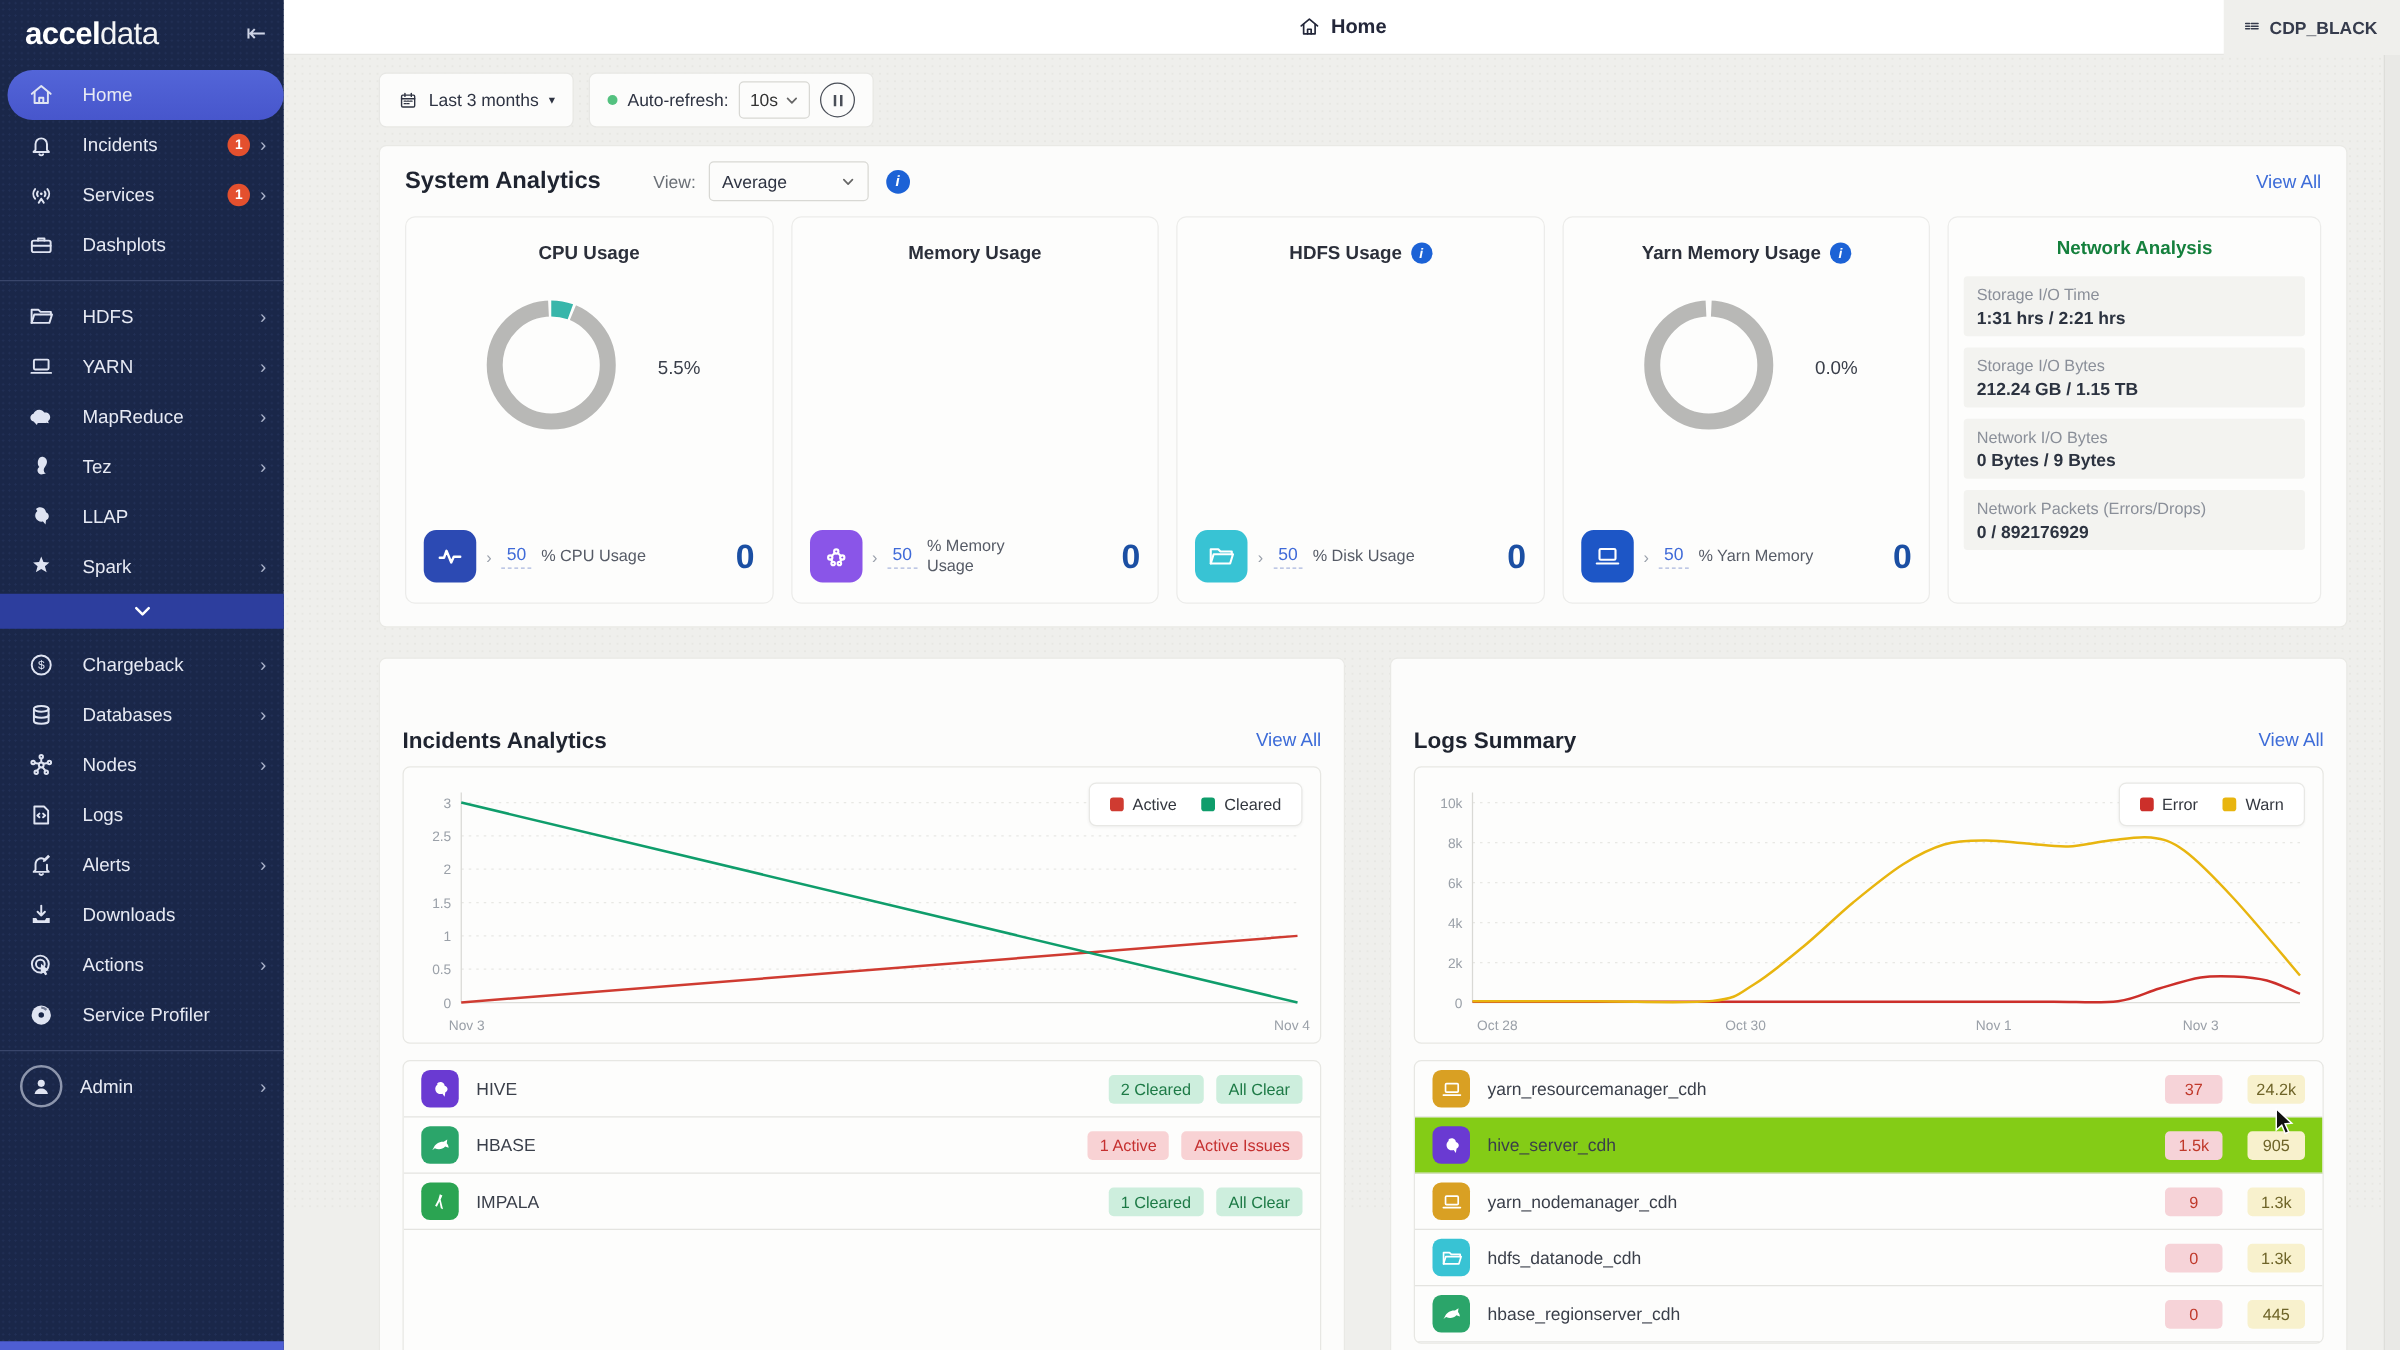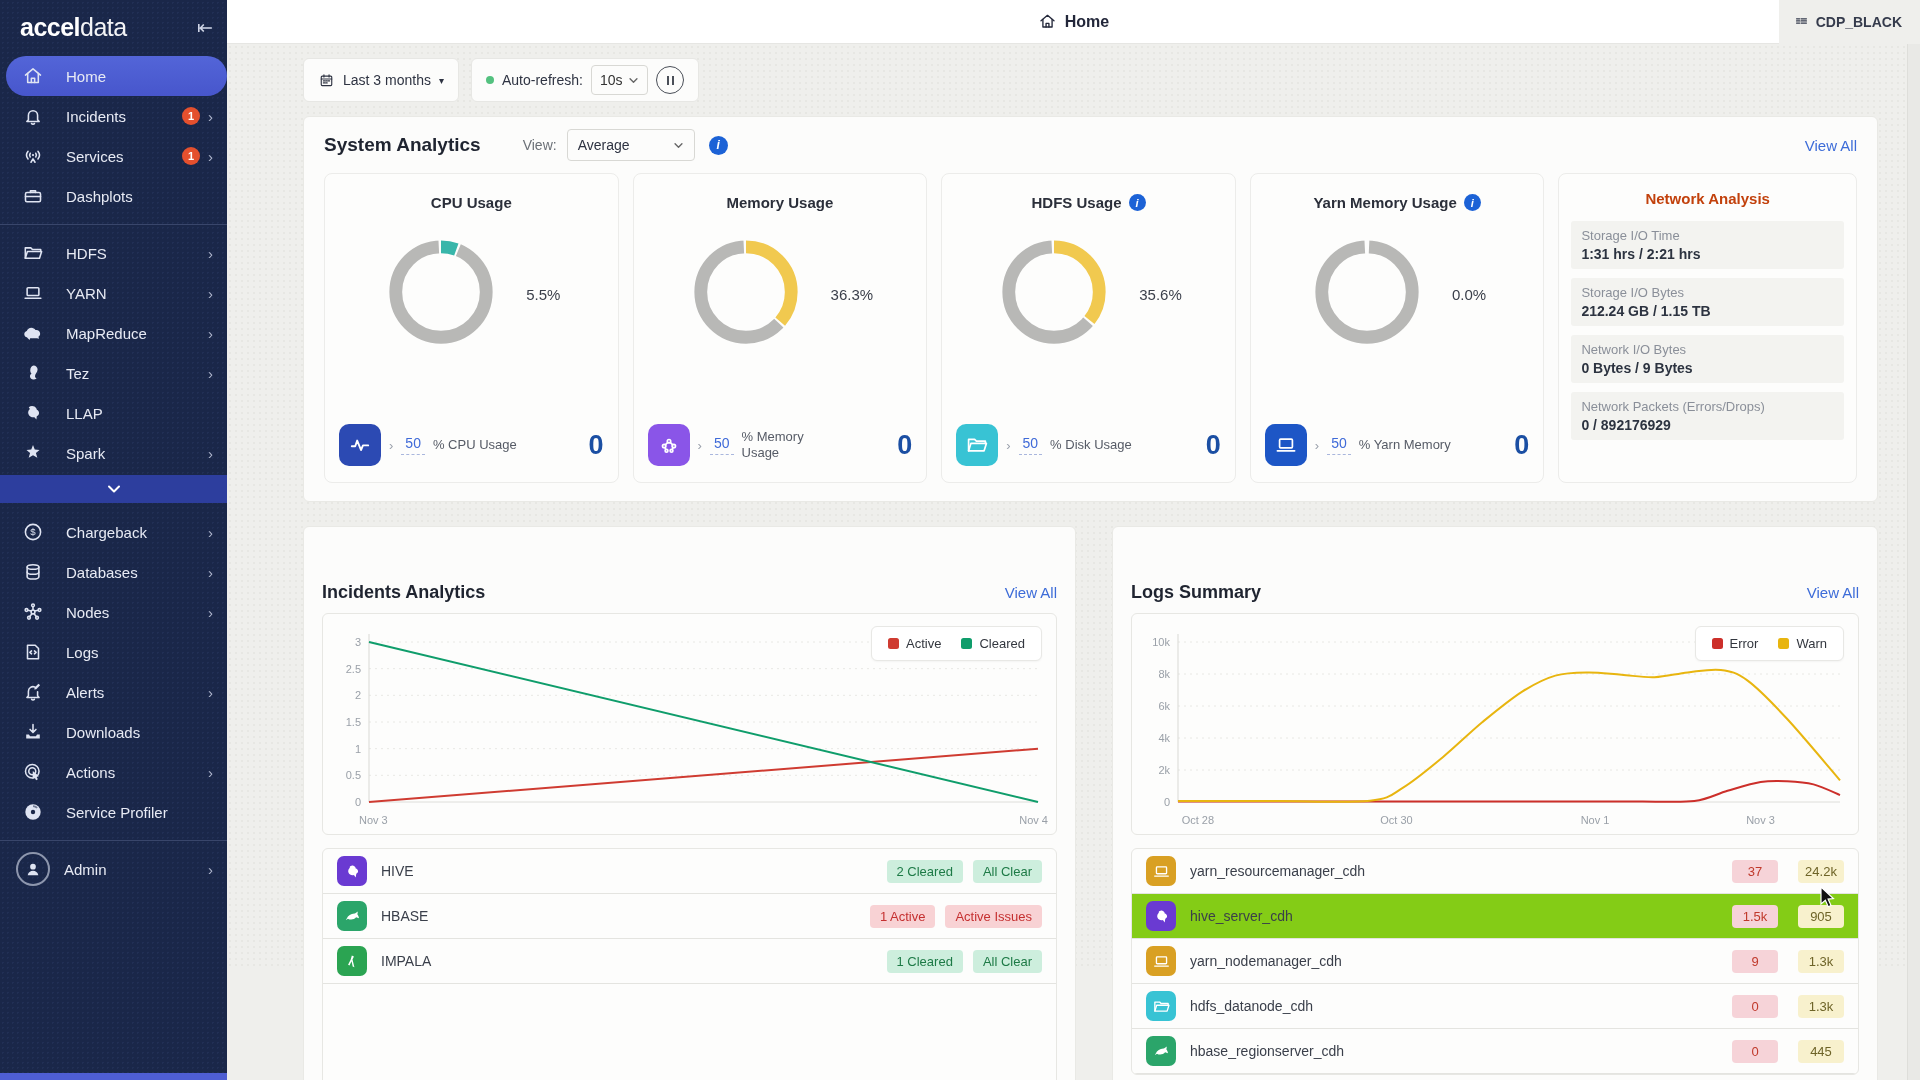--- a/index.html
+++ b/index.html
@@ -84,21 +84,21 @@
   .donut-pct{font-size:15px;color:#3a3f4a;}
   .g-foot{margin-top:auto;display:flex;align-items:center;padding:0 14px 16px;gap:8px;}
   .g-icon{width:42px;height:42px;border-radius:10px;display:flex;align-items:center;justify-content:center;flex:none;}
   .g-icon .icn{width:24px;height:24px;color:#fff;}
   .g-chev{color:#9aa0ab;font-size:13px;}
   .g-thresh{color:#3f6ad8;font-size:14px;border-bottom:1.5px dashed #a9b6dd;padding:0 4px 3px;}
   .g-metric{font-size:13px;color:#565b66;max-width:92px;line-height:1.25;}
   .g-count{margin-left:auto;font-size:27px;font-weight:700;color:#1b4fa3;}
 
   .net-card{width:299px;height:310px;border:1px solid #ececea;border-radius:8px;background:#fdfdfc;padding:16px 12px;}
-  .net-title{text-align:center;font-size:15px;font-weight:600;color:#c2410c;margin-bottom:14px;}
+  .net-title{text-align:center;font-size:15px;font-weight:600;color:#15803d;margin-bottom:14px;}
   .net-row{background:#f3f3f0;border-radius:3px;padding:7px 10px;margin-bottom:9px;}
   .net-lbl{font-size:13px;color:#8a8f99;margin-bottom:3px;}
   .net-val{font-size:14px;font-weight:700;color:#2c3340;}
 
   .charts-row{display:flex;gap:36px;margin-top:24px;}
   .chart-panel{padding:14px 18px 16px;}
   .p-left{width:773px;}
   .p-right{width:766px;}
   .p-head{display:flex;align-items:center;margin-bottom:10px;margin-top:41px;}
   .p-title{font-size:18px;font-weight:700;color:#1f2430;}
@@ -438,28 +438,20 @@
               <span class="g-chev">›</span>
               <span class="g-thresh">50</span>
               <span class="g-metric">% CPU Usage</span>
               <span class="g-count">0</span>
             </div>
           </div>
           <div class="gauge-card">
             <div class="g-title">
               <span>Memory Usage</span>
             </div>
-            <div class="donut-wrap">
-              <div><svg viewBox="0 0 120 120" width="118" height="118">
-                  <circle cx="60" cy="60" r="46" fill="none" stroke="#b8b8b6" stroke-width="13"></circle>
-                  <circle cx="60" cy="60" r="46" fill="none" stroke="#fdfdfc" stroke-width="16" stroke-dasharray="109.3 289.0" transform="rotate(-92.8 60 60)"></circle>
-                  <circle cx="60" cy="60" r="46" fill="none" stroke="#f1c94f" stroke-width="13" stroke-dasharray="104.9 289.0" transform="rotate(-90 60 60)"></circle>
-                </svg></div>
-              <span class="donut-pct">36.3%</span>
-            </div>
             <div class="g-foot">
               <div class="g-icon" style="background: rgb(138, 85, 232);">
                 <span class="icn">
                   <svg viewBox="0 0 24 24" fill="none" stroke="currentColor" stroke-width="1.7" stroke-linecap="round" stroke-linejoin="round">
                     <circle cx="12" cy="8.2" r="1.7"></circle>
                     <circle cx="7.2" cy="13" r="1.7"></circle>
                     <circle cx="16.8" cy="13" r="1.7"></circle>
                     <circle cx="9.5" cy="17.8" r="1.4"></circle>
                     <circle cx="14.5" cy="17.8" r="1.4"></circle>
                     <path d="M10.8 9.4 8.3 11.8M13.2 9.4l2.5 2.4M7.9 14.6l1 2M16.1 14.6l-1 2"></path>
@@ -469,28 +461,20 @@
               <span class="g-chev">›</span>
               <span class="g-thresh">50</span>
               <span class="g-metric">% Memory Usage</span>
               <span class="g-count">0</span>
             </div>
           </div>
           <div class="gauge-card">
             <div class="g-title">
               <span>HDFS Usage</span>
               <span class="info-dot">i</span>
-            </div>
-            <div class="donut-wrap">
-              <div><svg viewBox="0 0 120 120" width="118" height="118">
-                  <circle cx="60" cy="60" r="46" fill="none" stroke="#b8b8b6" stroke-width="13"></circle>
-                  <circle cx="60" cy="60" r="46" fill="none" stroke="#fdfdfc" stroke-width="16" stroke-dasharray="107.3 289.0" transform="rotate(-92.8 60 60)"></circle>
-                  <circle cx="60" cy="60" r="46" fill="none" stroke="#f1c94f" stroke-width="13" stroke-dasharray="102.9 289.0" transform="rotate(-90 60 60)"></circle>
-                </svg></div>
-              <span class="donut-pct">35.6%</span>
             </div>
             <div class="g-foot">
               <div class="g-icon" style="background: rgb(56, 195, 212);">
                 <span class="icn">
                   <svg viewBox="0 0 24 24" fill="none" stroke="currentColor" stroke-width="1.7" stroke-linecap="round" stroke-linejoin="round">
                     <path d="M3.6 17.8V6.4h6l1.8 1.8h9v2.2"></path>
                     <path d="M3.6 17.8l2.3-7.4h15.5l-2.3 7.4z"></path>
                   </svg>
                 </span>
               </div>

